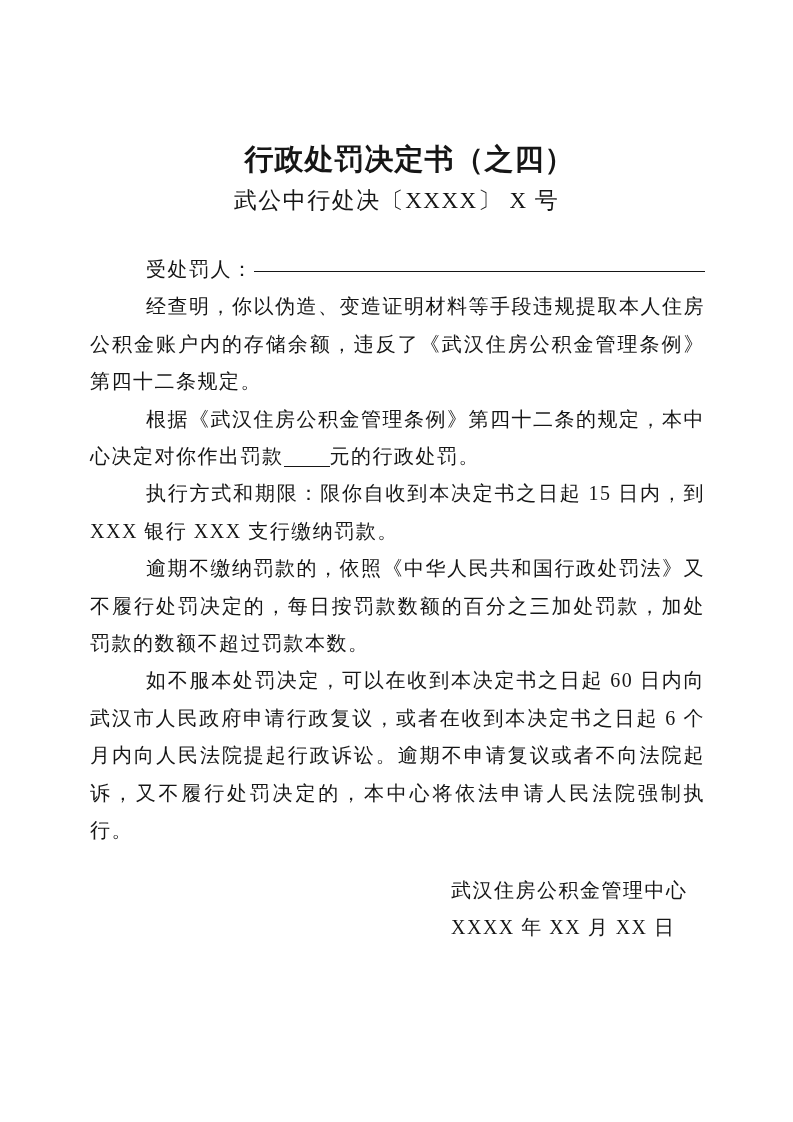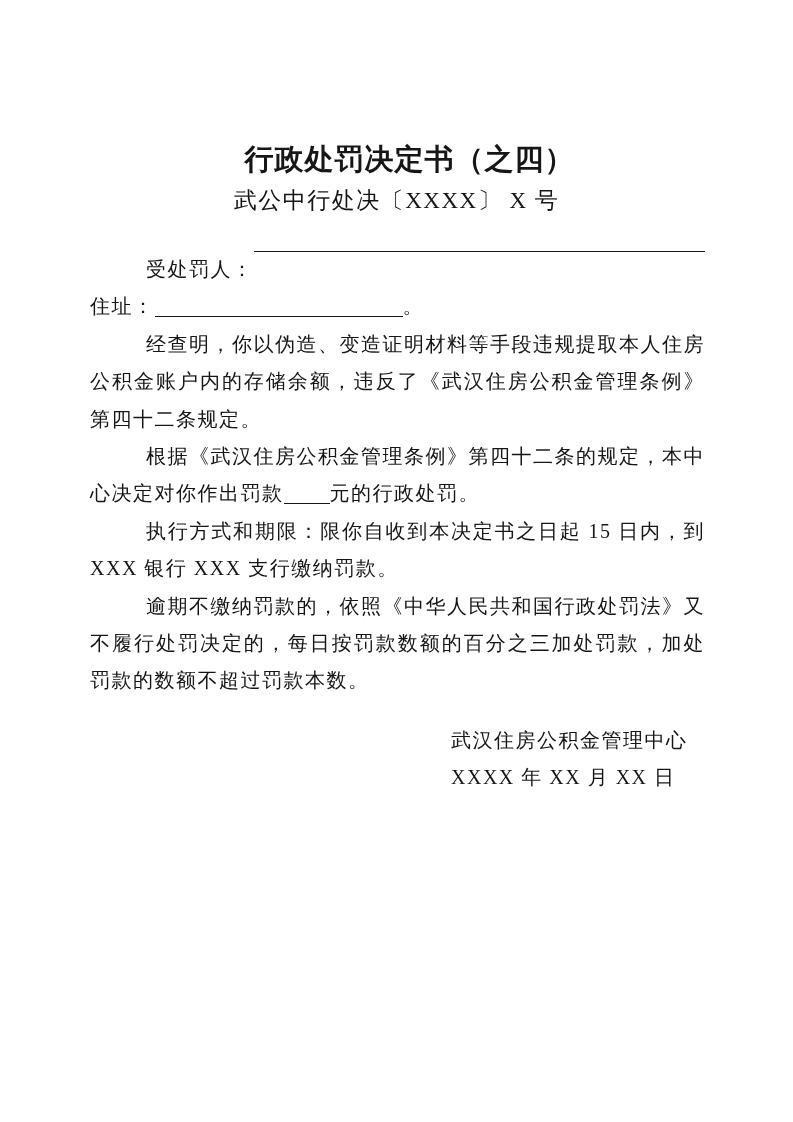--- a/index.html
+++ b/index.html
@@ -39,21 +39,21 @@
     margin: 36px 88px 0 90px;
     font-size: 20px;
     line-height: 37.4px;
     letter-spacing: 1.5px;
     text-align: justify;
   }
 
   .body p { margin: 0; text-indent: 56px; }
   .body p.no-indent { text-indent: 0; }
 
-  .fields-line { display: flex; align-items: flex-start; }
+  .fields-line { display: flex; align-items: center; }
   .fields-line .indent { width: 56px; flex: 0 0 auto; }
   .fields-line .lbl { flex: 0 0 auto; white-space: nowrap; }
 
   .blank {
     display: inline-block;
     height: 0;
     border-bottom: 1px solid #161616;
     margin-bottom: -4px;
     vertical-align: baseline;
   }
@@ -81,30 +81,30 @@
 
   <div class="body">
 
     <div class="fields-line">
       <span class="indent"></span>
       <span class="lbl">受处罚人：</span>
       <span class="blank blank-recipient"></span>
       <span class="blank blank-id"></span>
     </div>
 
-    <p class="no-indent"><span>住址：</span><span class="blank blank-address"></span><span>。</span></p>
 
     <p>经查明，你以伪造、变造证明材料等手段违规提取本人住房公积金账户内的存储余额，违反了《武汉住房公积金管理条例》第四十二条规定。</p>
 
     <p><span>根据《武汉住房公积金管理条例》第四十二条的规定，本中心决定对你作出罚款</span><span class="blank blank-penalty"></span><span>元的行政处罚。</span></p>
 
     <p>执行方式和期限：限你自收到本决定书之日起 15 日内，到 XXX 银行 XXX 支行缴纳罚款。</p>
 
     <p>逾期不缴纳罚款的，依照《中华人民共和国行政处罚法》又不履行处罚决定的，每日按罚款数额的百分之三加处罚款，加处罚款的数额不超过罚款本数。</p>
 
+    <p>如不服本处罚决定，可以在收到本决定书之日起 60 日内向武汉市人民政府申请行政复议，或者在收到本决定书之日起 6 个月内向人民法院提起行政诉讼。逾期不申请复议或者不向法院起诉，又不履行处罚决定的，本中心将依法申请人民法院强制执行。</p>
 
   </div>
 
   <div class="signature">
     <div>武汉住房公积金管理中心</div>
     <div>XXXX 年 XX 月 XX 日</div>
   </div>
 
 </div>
 

